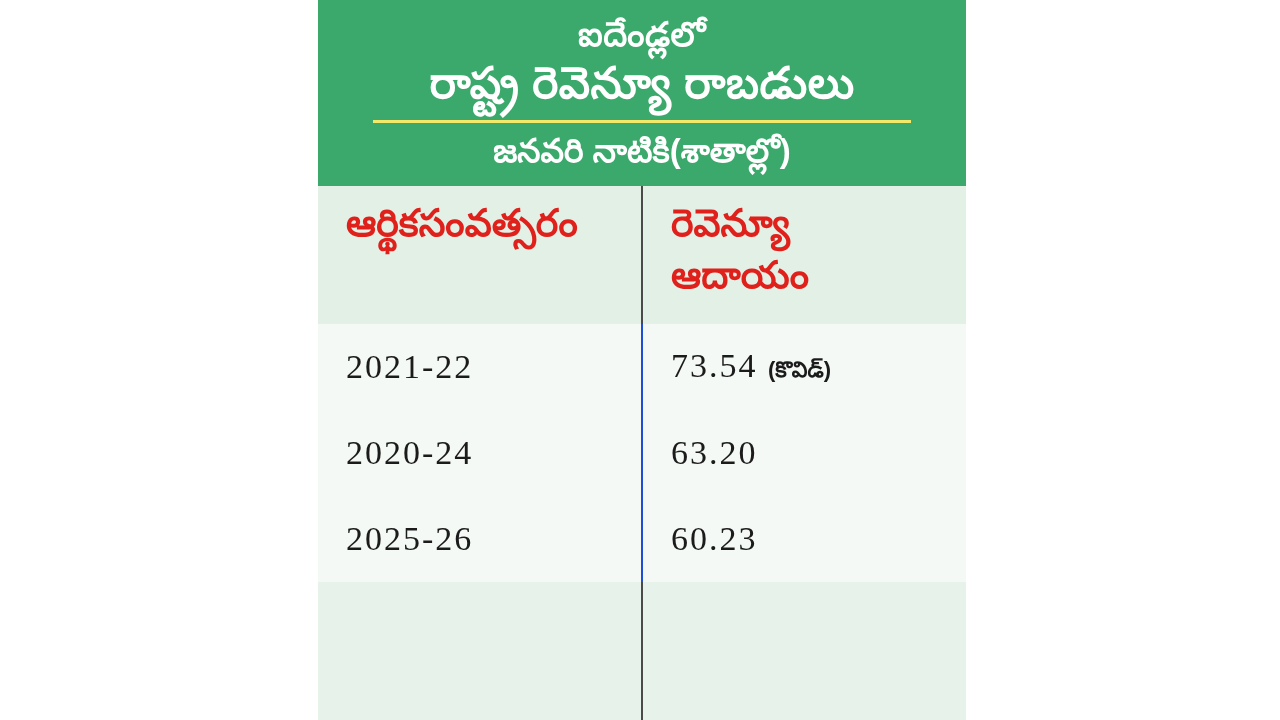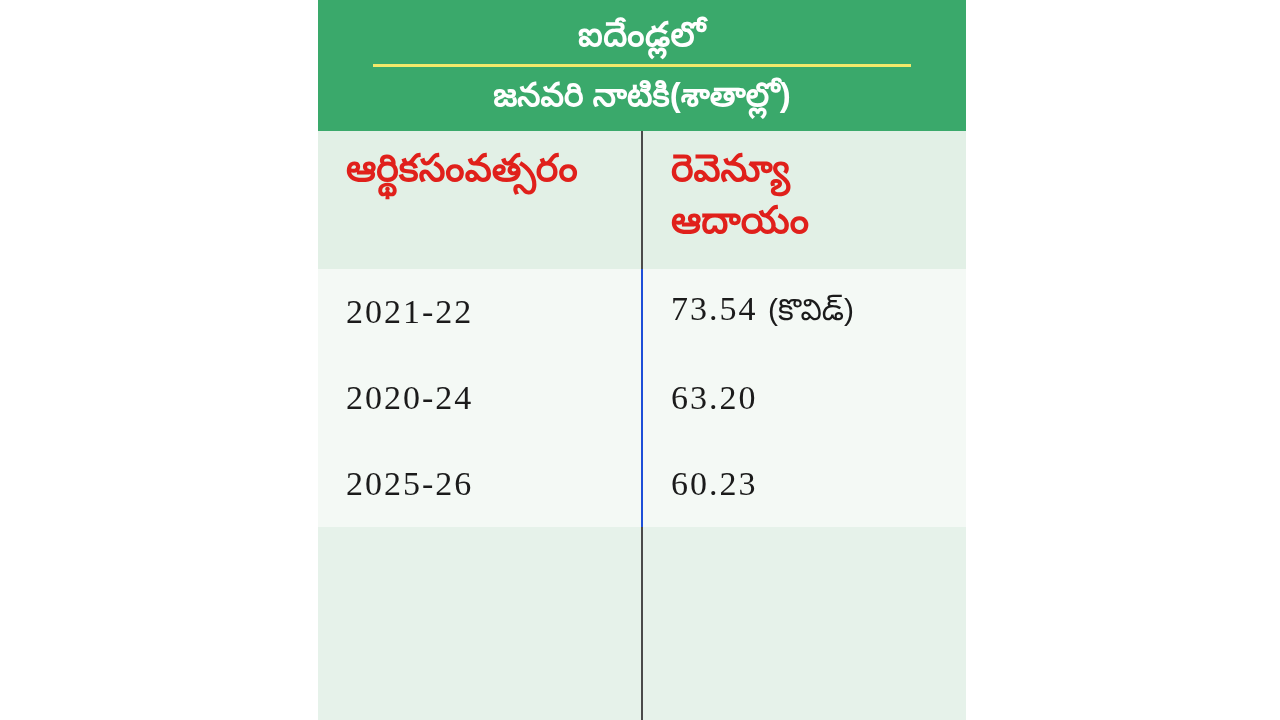--- a/index.html
+++ b/index.html
@@ -100,22 +100,23 @@
     color: #1b1b1b;
     padding: 12px 10px 12px 28px;
     height: 62px;
     letter-spacing: 2px;
     border-right: 2px solid #1d4ed8;
     white-space: nowrap;
   }
 
   .data td .note {
     font-family: "Liberation Sans", sans-serif;
-    font-size: 30px;
+    font-size: 22px;
     letter-spacing: 0;
+    font-weight: bold;
   }
 
   .data tr.row-odd td { background: #f4f9f5; }
   .data tr.row-even td { background: #e6f2ea; }
 
   .filler {
     flex: 1 1 auto;
     display: flex;
   }
   .filler .left {
@@ -129,20 +130,21 @@
   }
 </style>
 </head>
 <body>
 
 <div class="canvas">
   <div class="card">
 
     <div class="header">
       <div class="line1">ఐదేండ్లలో</div>
+      <div class="line2">రాష్ట్ర రెవెన్యూ రాబడులు</div>
       <div class="rule"></div>
       <div class="sub">జనవరి నాటికి(శాతాల్లో)</div>
     </div>
 
     <table class="data">
       <colgroup>
           <col class="c1">
           <col class="c2">
         </colgroup>
       <thead>

